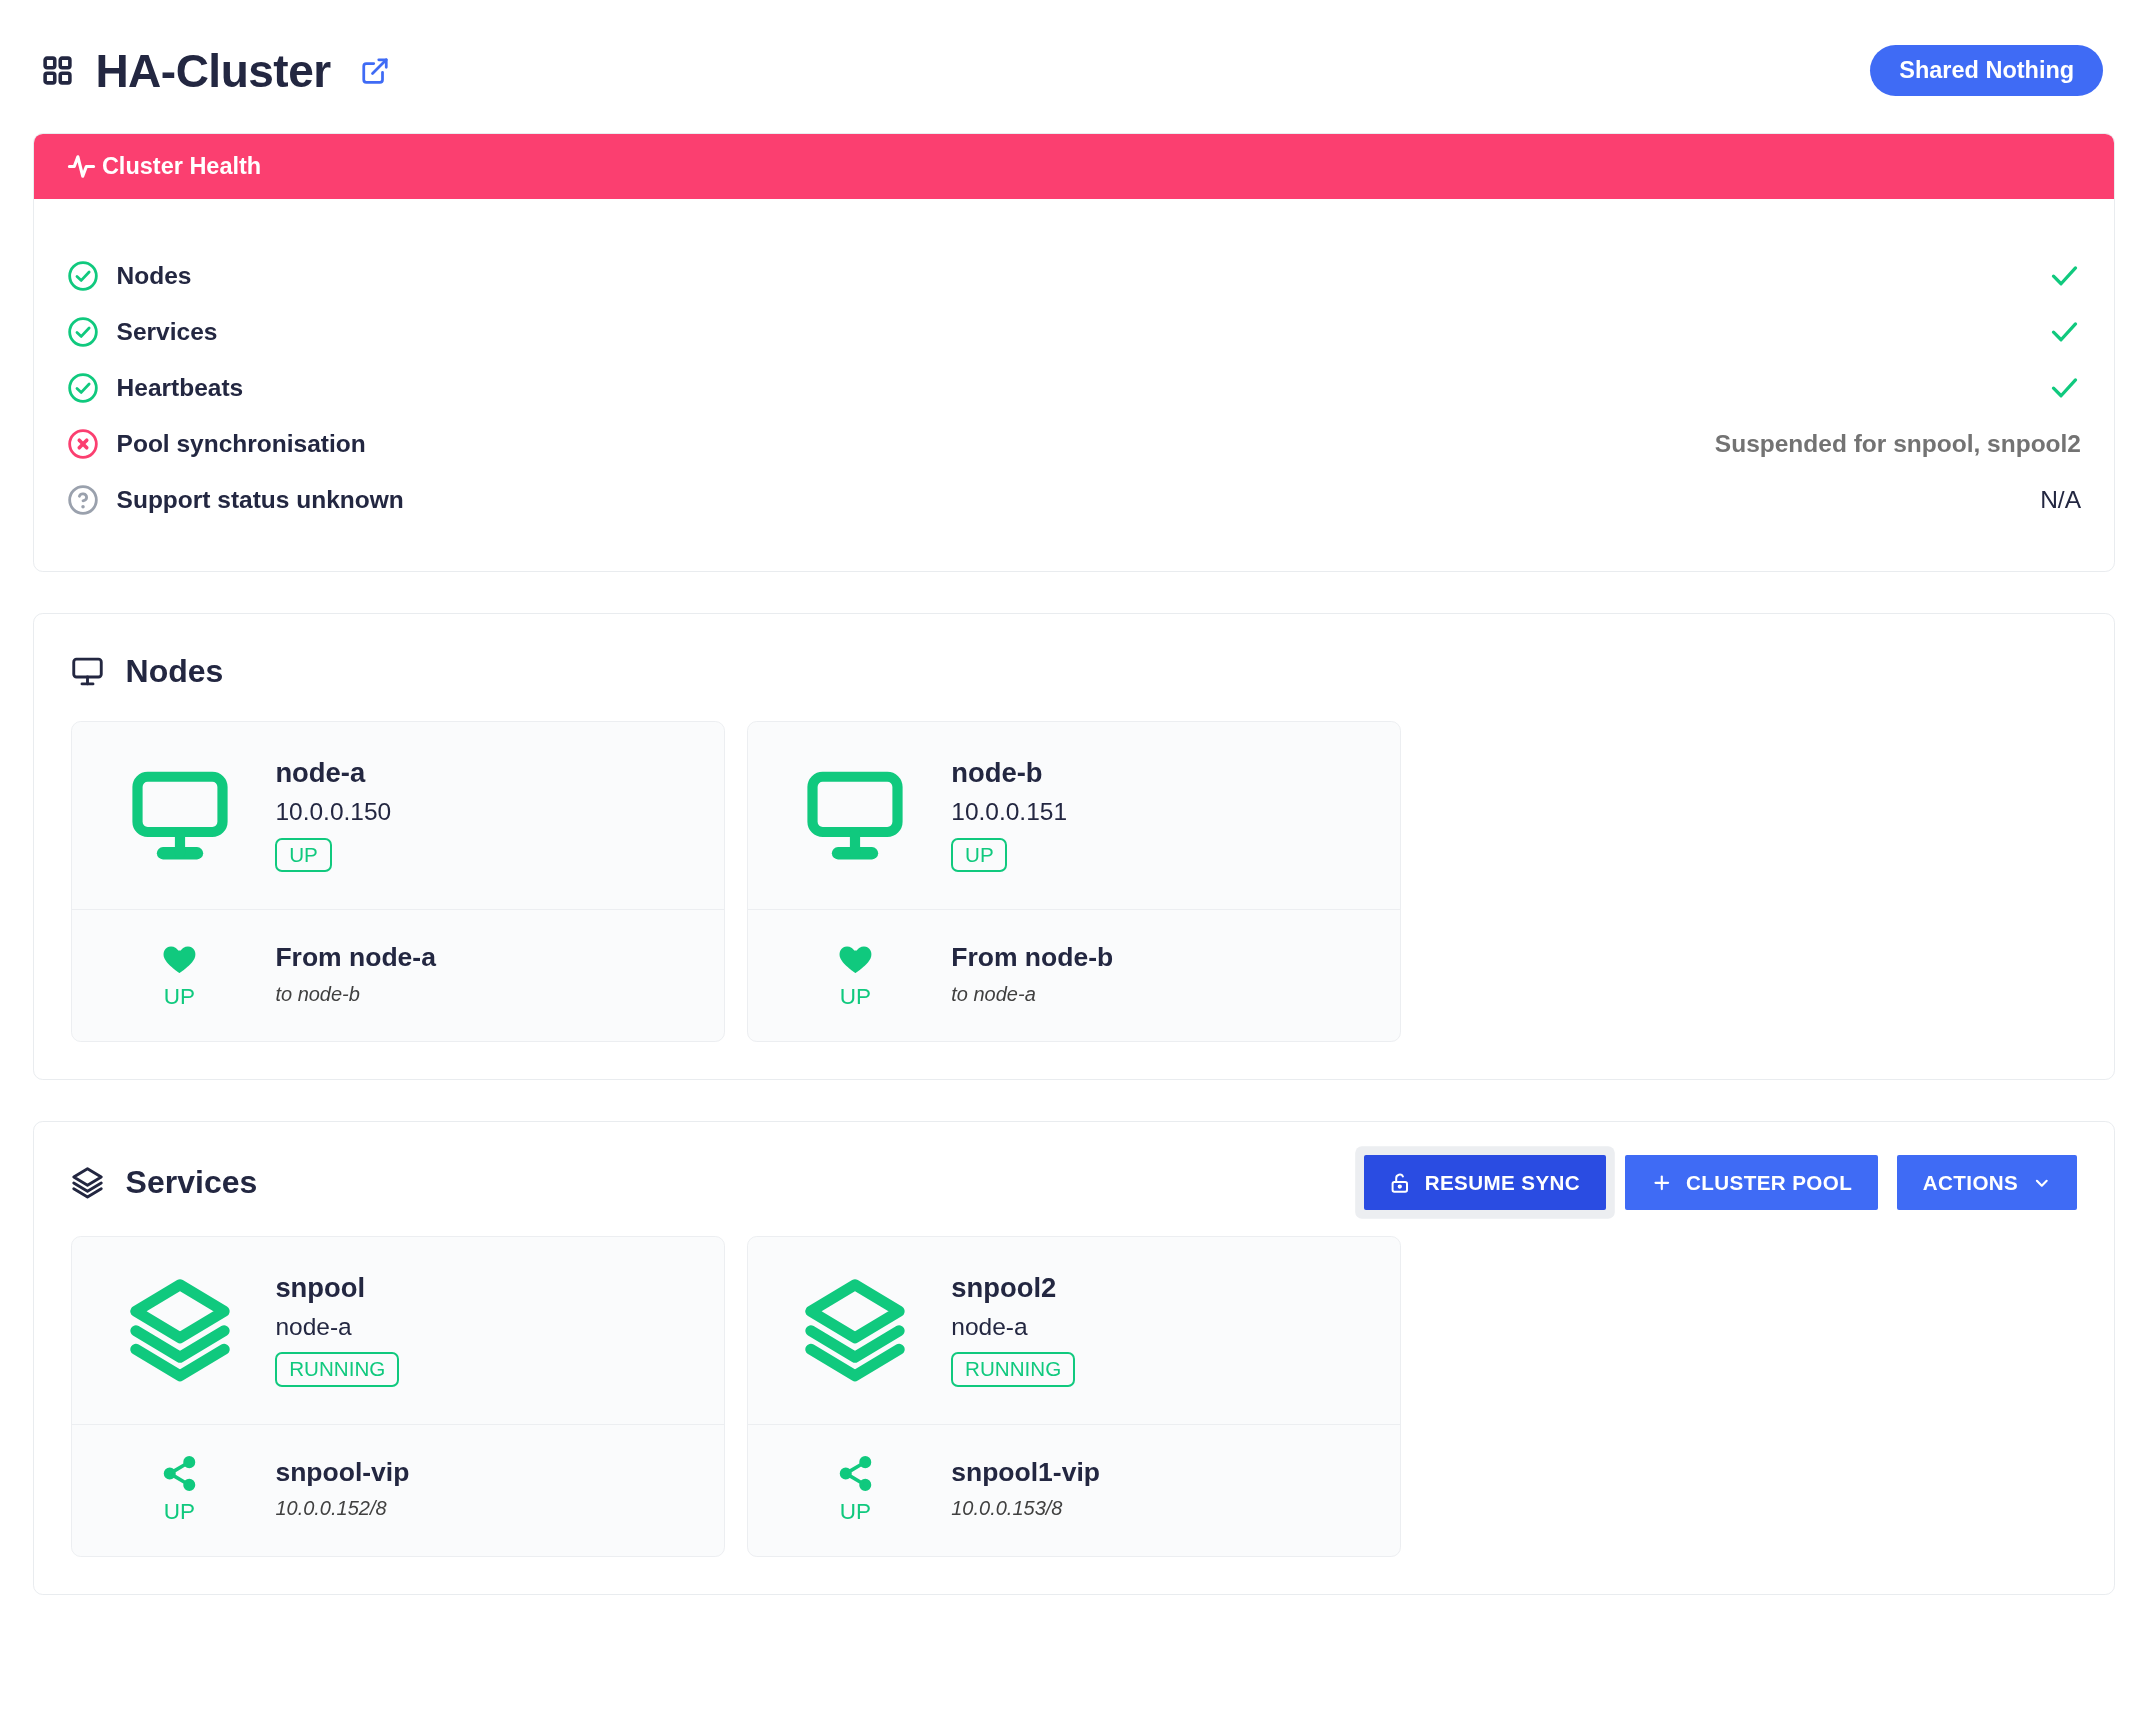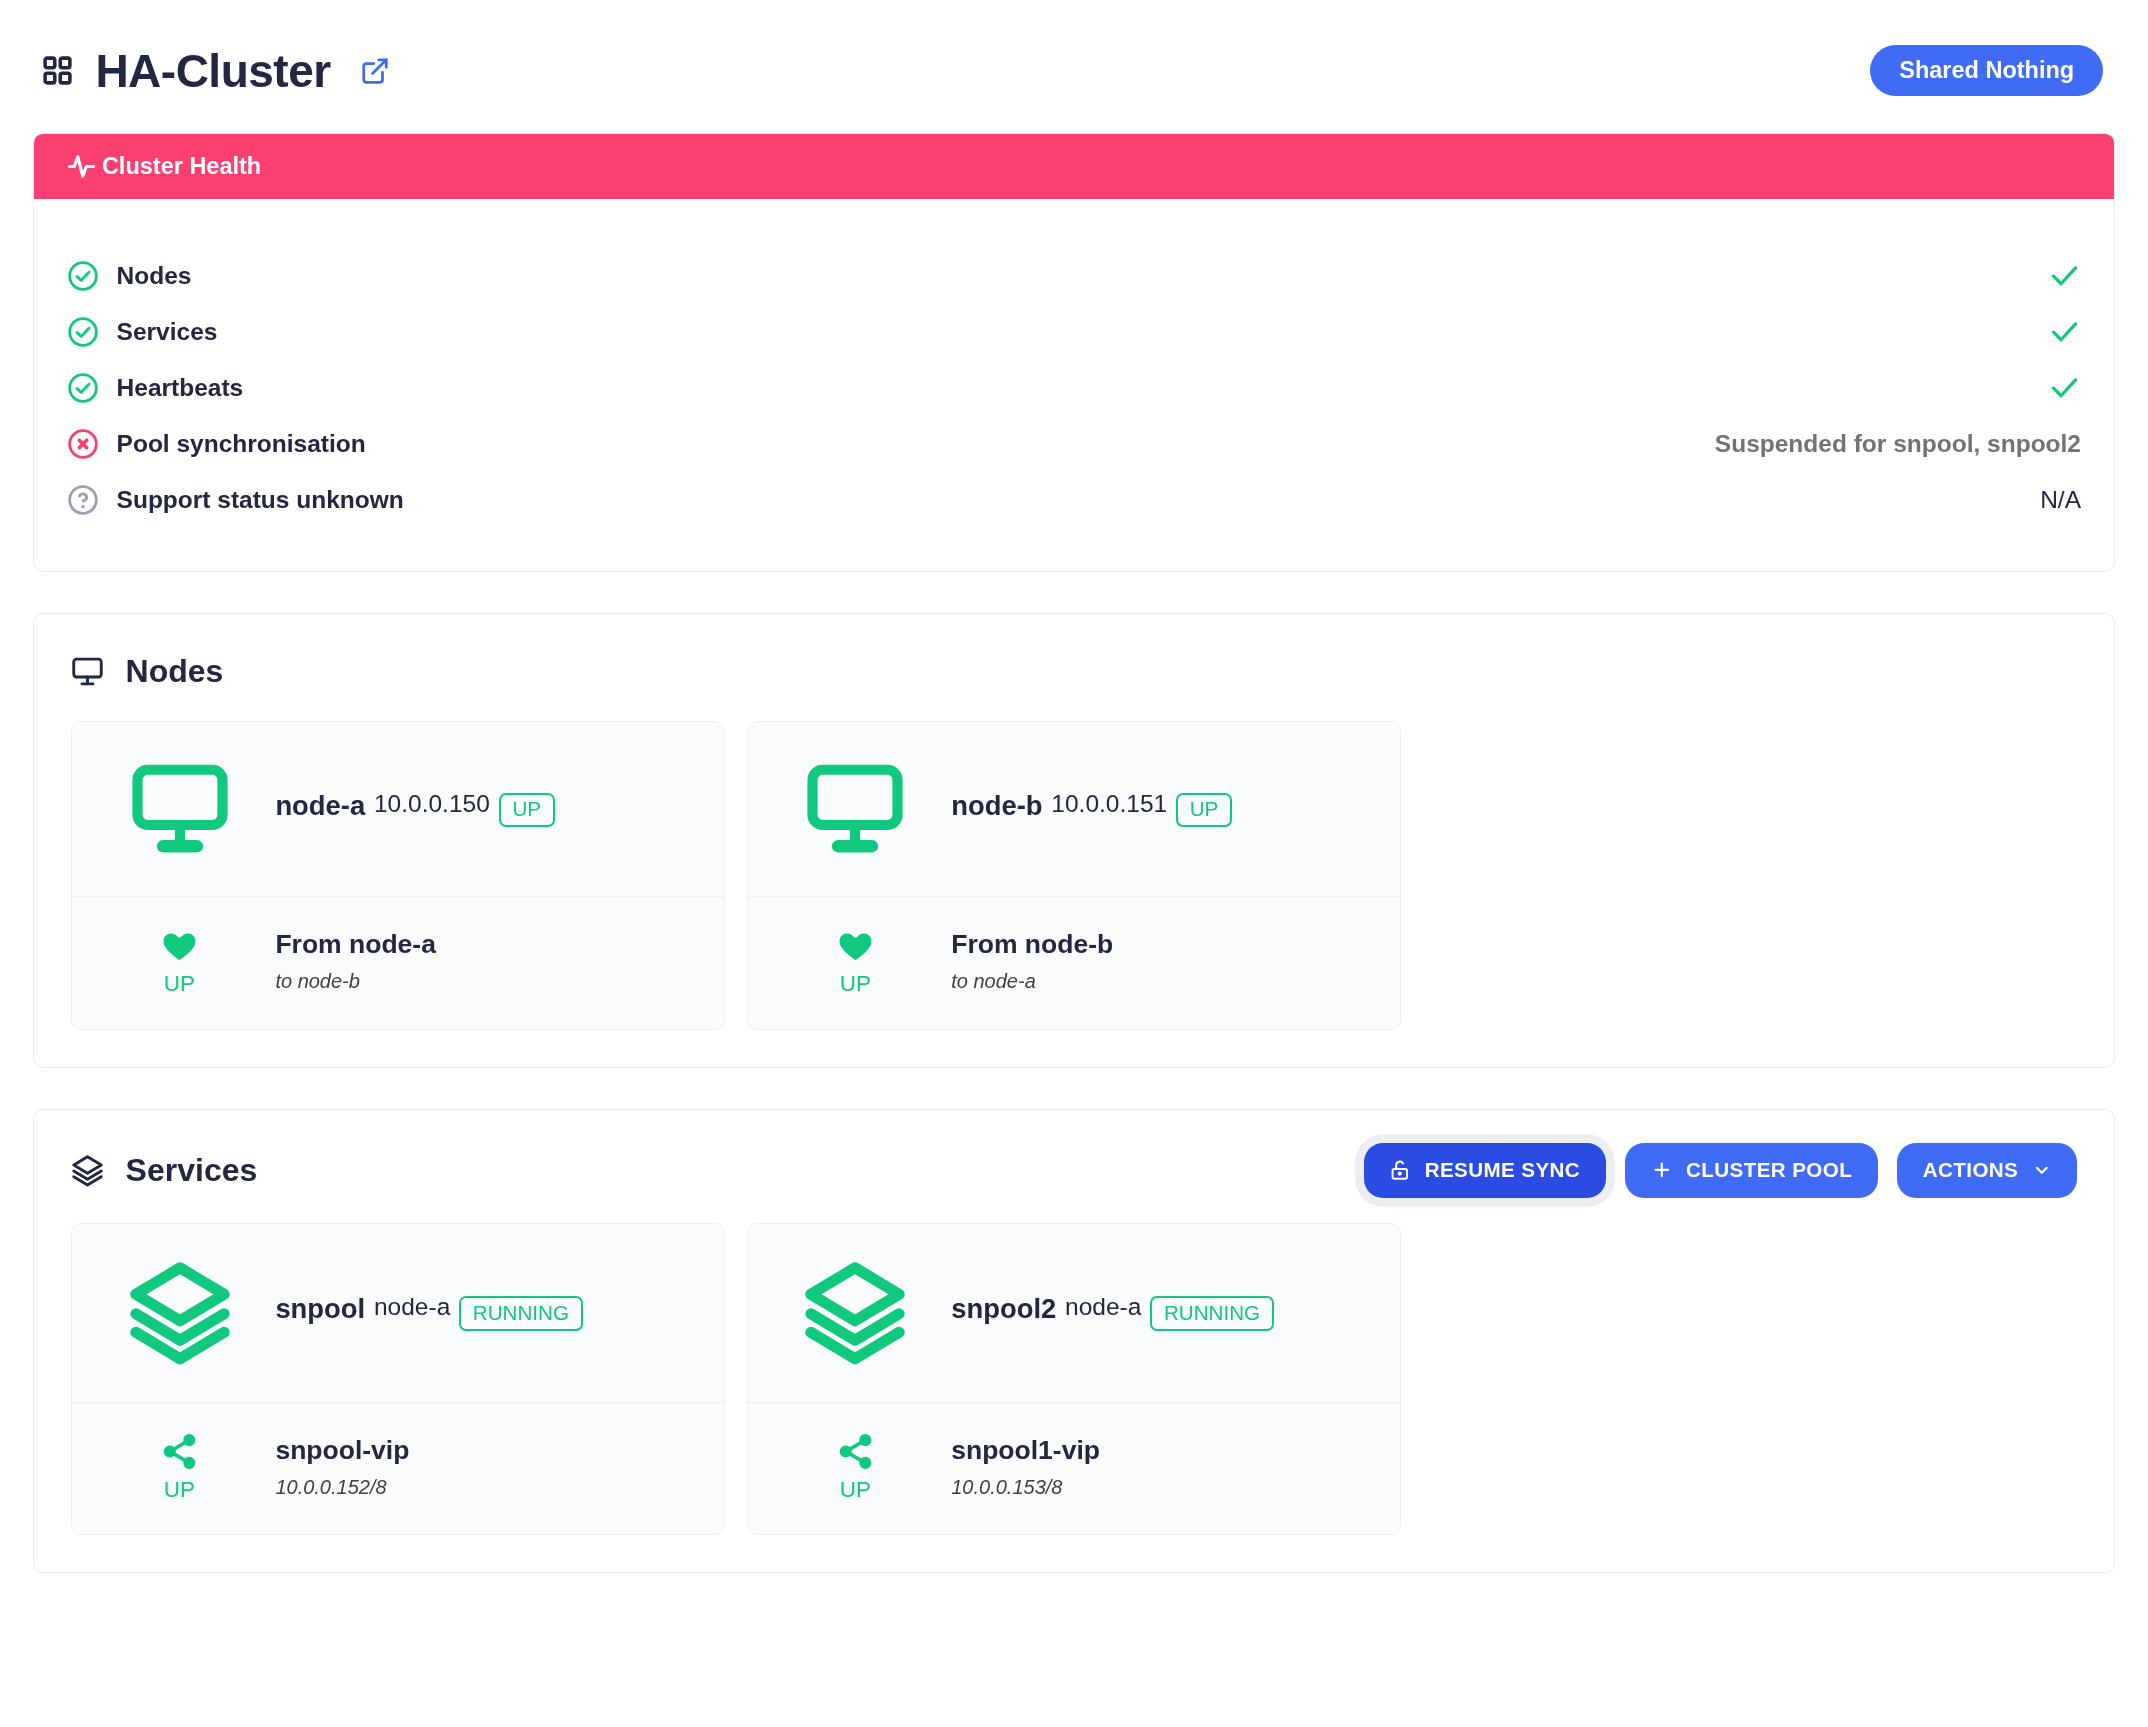--- a/index.html
+++ b/index.html
@@ -143,21 +143,21 @@
   }
   .section-actions {
     margin-left: auto;
     display: flex;
     align-items: center;
     gap: 19.6px;
   }
 
   .btn {
     border: none;
-    border-radius: 19px;
+    border-radius: 2px;
     color: #ffffff;
     font-size: 20.6px;
     font-weight: bold;
     letter-spacing: 0.4px;
     padding: 0 25.5px;
     height: 55px;
     display: inline-flex;
     align-items: center;
     gap: 13.7px;
     cursor: pointer;
@@ -184,21 +184,21 @@
     background: #fafbfc;
   }
   .entity-main {
     display: flex;
     align-items: center;
     padding: 35px 39px 37px 39px;
     min-height: 173px;
   }
   .entity-glyph { flex: 0 0 auto; width: 137px; display: flex; justify-content: center; }
   .entity-glyph svg { display: block; }
-  .entity-info { margin-left: 27.4px; display: flex; flex-direction: row; gap: 8.8px; }
+  .entity-info { margin-left: 27.4px; display: flex; flex-direction: column; gap: 8.8px; }
   .entity-name { font-size: 27.4px; font-weight: bold; color: #232741; }
   .entity-sub { font-size: 24.5px; color: #232741; }
   .state-badge {
     margin-top: 2.9px;
     align-self: flex-start;
     border: 2px solid #10c97e;
     color: #10c97e;
     border-radius: 6.9px;
     font-size: 20.6px;
     padding: 4.9px 11.8px;

